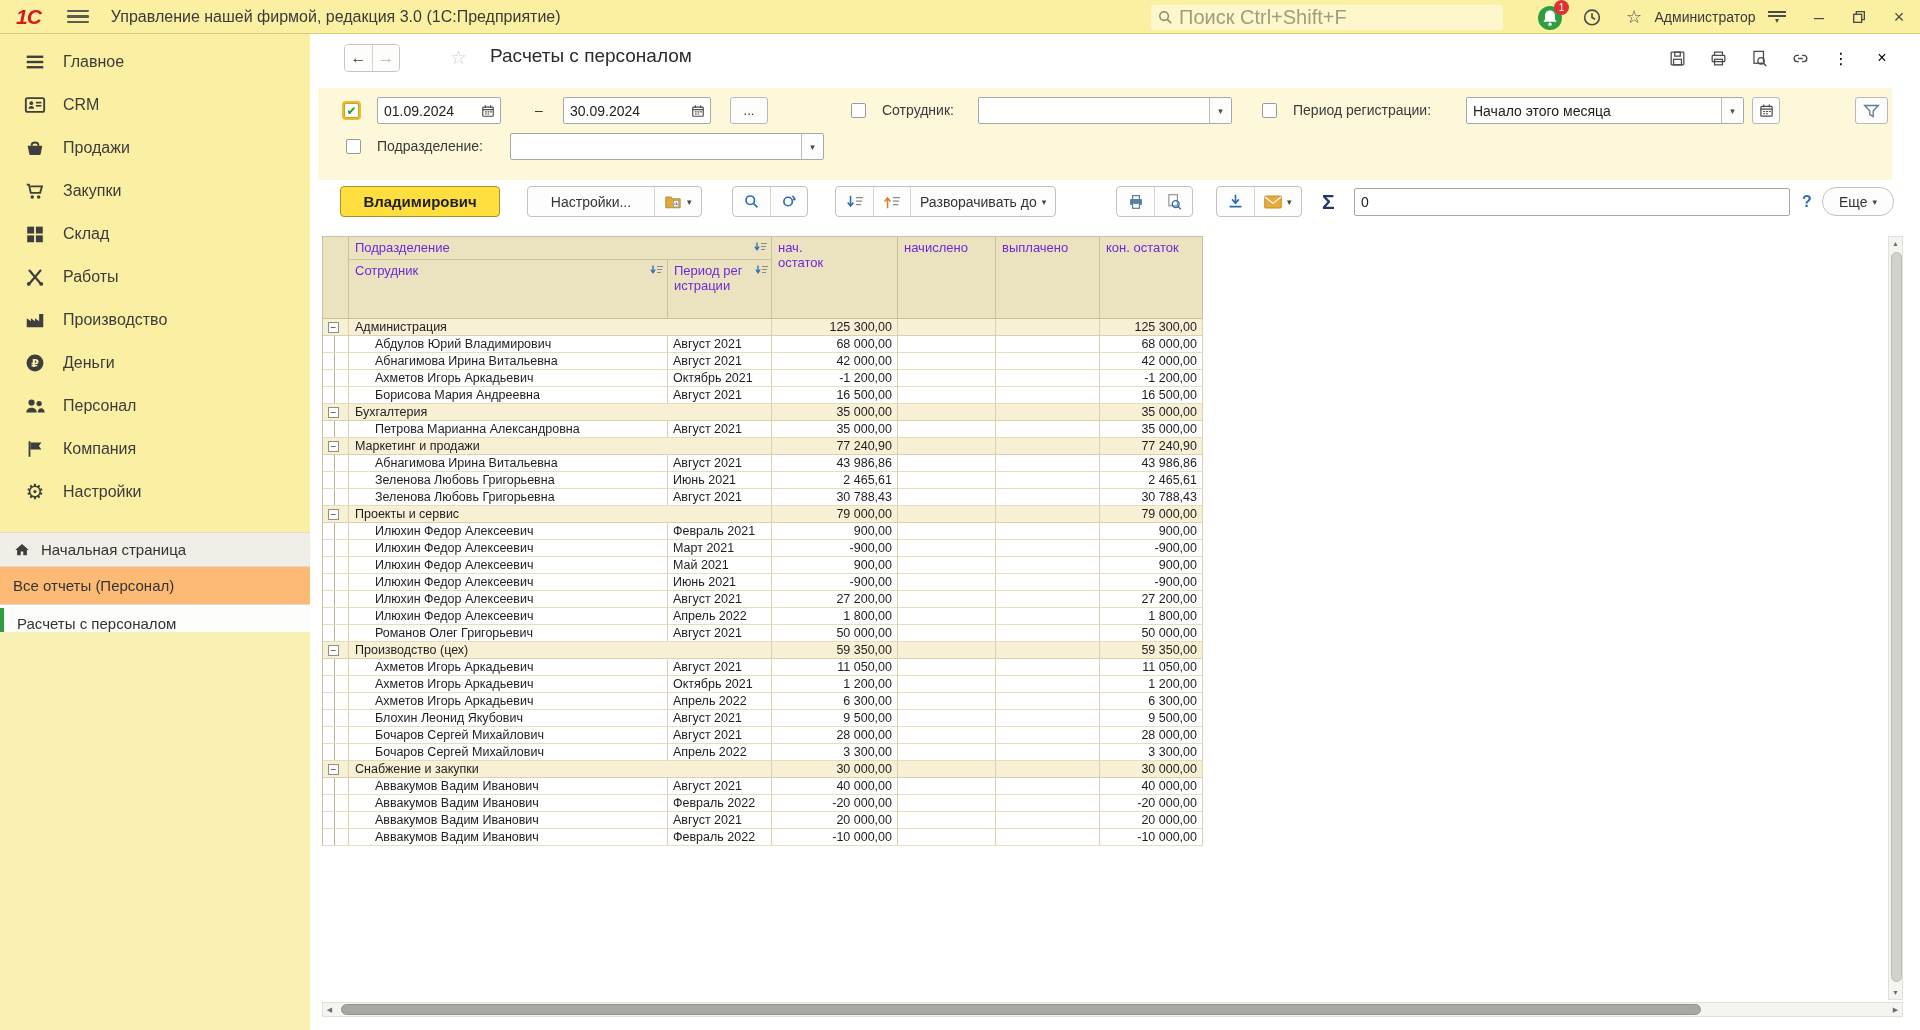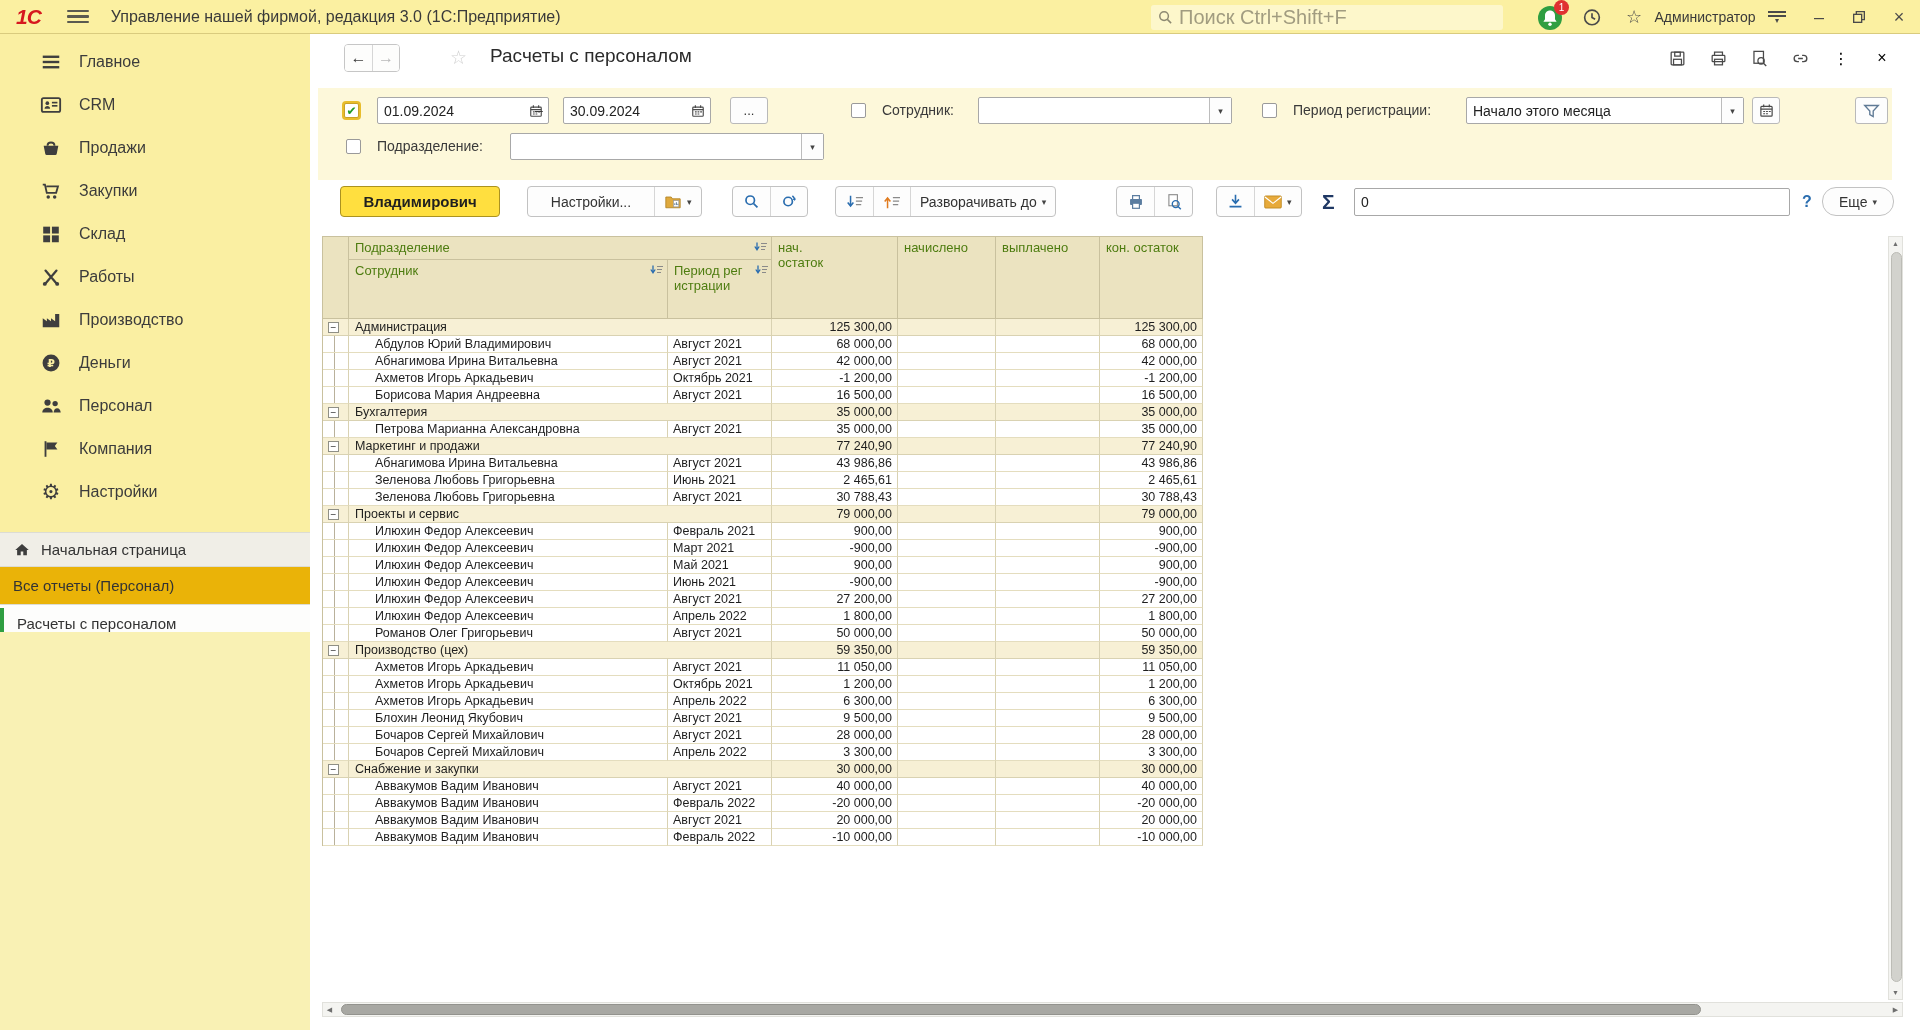--- a/index.html
+++ b/index.html
@@ -25,30 +25,30 @@
   .svc-menu { display:flex; flex-direction:column; align-items:center; gap:2px; }
   .svc-menu i { width:18px; height:2px; background:#4a4a4a; display:block; }
   .svc-menu b { font-size:8px; color:#4a4a4a; line-height:4px; font-weight:normal; }
 
   
   .app { position:absolute; top:34px; left:0; right:0; bottom:0; display:flex; }
   .sidebar { position:relative; width:310px; background:#faefa2; flex:none; }
   .main { position:relative; flex:1; background:#fff; }
 
   
-  .nav { padding-top:6px;padding-left:16px; }
+  .nav { padding-top:6px; }
   .nav-item { height:43px; display:flex; align-items:center; padding-left:24px; gap:17px; cursor:pointer; }
   .nav-item svg { flex:none; }
   .nav-item .glyph { font-size:21px; color:#3e3e3e; width:22px; text-align:center; }
   .nav-label { font-size:16px; color:#3c3c3c; }
   .windows { position:absolute; top:486px; left:0; right:0;margin-top:12px; }
   .win-row { height:38px; display:flex; align-items:center; padding-left:13px; gap:10px; cursor:pointer;
              border-bottom:1px solid #dcdcd4; font-size:15px; color:#333; }
   .win-row.home { background:#f0eee7; border-top:1px solid #dcdcd4; height:35px; }
-  .win-row.plain { background:#eab308; }
+  .win-row.plain { background:#fdba74; }
   .win-row.active { background:#fdfdfc; position:relative; }
   .win-row.active::before { content:""; position:absolute; left:0; top:3px; bottom:3px; width:4px; background:#2f9e41; }
   .win-row.active { padding-left:17px; }
   .sidebar-fill { position:absolute; top:598px; bottom:0; left:0; right:0; background:#f9f1b4; }
 
   
   .form-header { position:absolute; top:6px; left:0; right:0; height:38px; }
   .nav-btns { position:absolute; left:34px; top:4px; display:flex; border:1px solid #c6c6c6; border-radius:4px; overflow:hidden; }
   .nav-btns .nb { width:27px; height:26px; background:#fdfdfc; display:flex; align-items:center; justify-content:center;
                   font-size:16px; cursor:pointer; }
@@ -86,21 +86,21 @@
   .sigma { font-size:21px; font-weight:bold; color:#1f3864; line-height:31px; }
   .sum-input { width:436px; height:28px; border:1px solid #a8a8a8; border-radius:2px; font-size:14px; color:#222;
                padding-left:6px; font-family:inherit; outline:none; background:#fff; }
   .help { font-size:16px; color:#2a6daf; font-weight:bold; line-height:31px; cursor:pointer; }
   .more-btn { width:72px; height:29px; }
 
   
   .sheet { position:absolute; top:202px; left:12px; width:1580px; height:781px; }
   .grid { position:absolute; top:0; left:0; width:881px; border-left:1px solid #c9c19e; border-top:1px solid #c9c19e; }
   .grid-head { display:grid; grid-template-columns:26px 319px 104px 126px 98px 104px 103px; grid-template-rows:23px 59px; background:#ebe3c0; }
-  .hc { border-right:1px solid #c9c19e; border-bottom:1px solid #c9c19e; font-size:13px; color:#4d7c0f;
+  .hc { border-right:1px solid #c9c19e; border-bottom:1px solid #c9c19e; font-size:13px; color:#6d28d9;
         padding:3px 5px 0 6px; position:relative; line-height:15px; }
   .hc.tree-h { grid-column:1; grid-row:1/3; padding:0; }
   .hc.dep { grid-column:2/4; grid-row:1; }
   .hc.emp { grid-column:2; grid-row:2; }
   .hc.per { grid-column:3; grid-row:2; word-break:break-all; padding-right:24px; }
   .hc.sb  { grid-column:4; grid-row:1/3; padding-right:50px; }
   .hc.ac  { grid-column:5; grid-row:1/3; }
   .hc.pd  { grid-column:6; grid-row:1/3; }
   .hc.eb  { grid-column:7; grid-row:1/3; }
   .sort-ico { position:absolute; top:4px; right:3px; }
@@ -344,21 +344,21 @@
           <div class="act txt">⋮</div>
           <div class="act txt">×</div>
         </div>
       </div>
 
       <div class="filter-panel">
 
         <div class="fp checkbox focused" style="left:26px; top:15px;">
           <span>✔</span>
         </div>
-        <div class="fp field" style="left:59px; top:9px; width:172px;">
+        <div class="fp field" style="left:59px; top:9px; width:124px;">
           <span class="val">01.09.2024</span>
           <span class="cal">
             <svg width="14" height="14" viewBox="0 0 16 16" fill="none" stroke="#4a4a4a" stroke-width="1.3">
               <rect x="2" y="3.5" width="12" height="10.5" rx="1"></rect>
                 <path d="M5 1.5v3M11 1.5v3M2 6.5h12"></path>
               <path d="M4.5 9h2M7.5 9h2M10.5 9h2M4.5 11.5h2M7.5 11.5h2" stroke-width="1.2"></path>
             </svg>
           </span>
         </div>
         <div class="fp flabel" style="left:217px; top:9px;">–</div>

